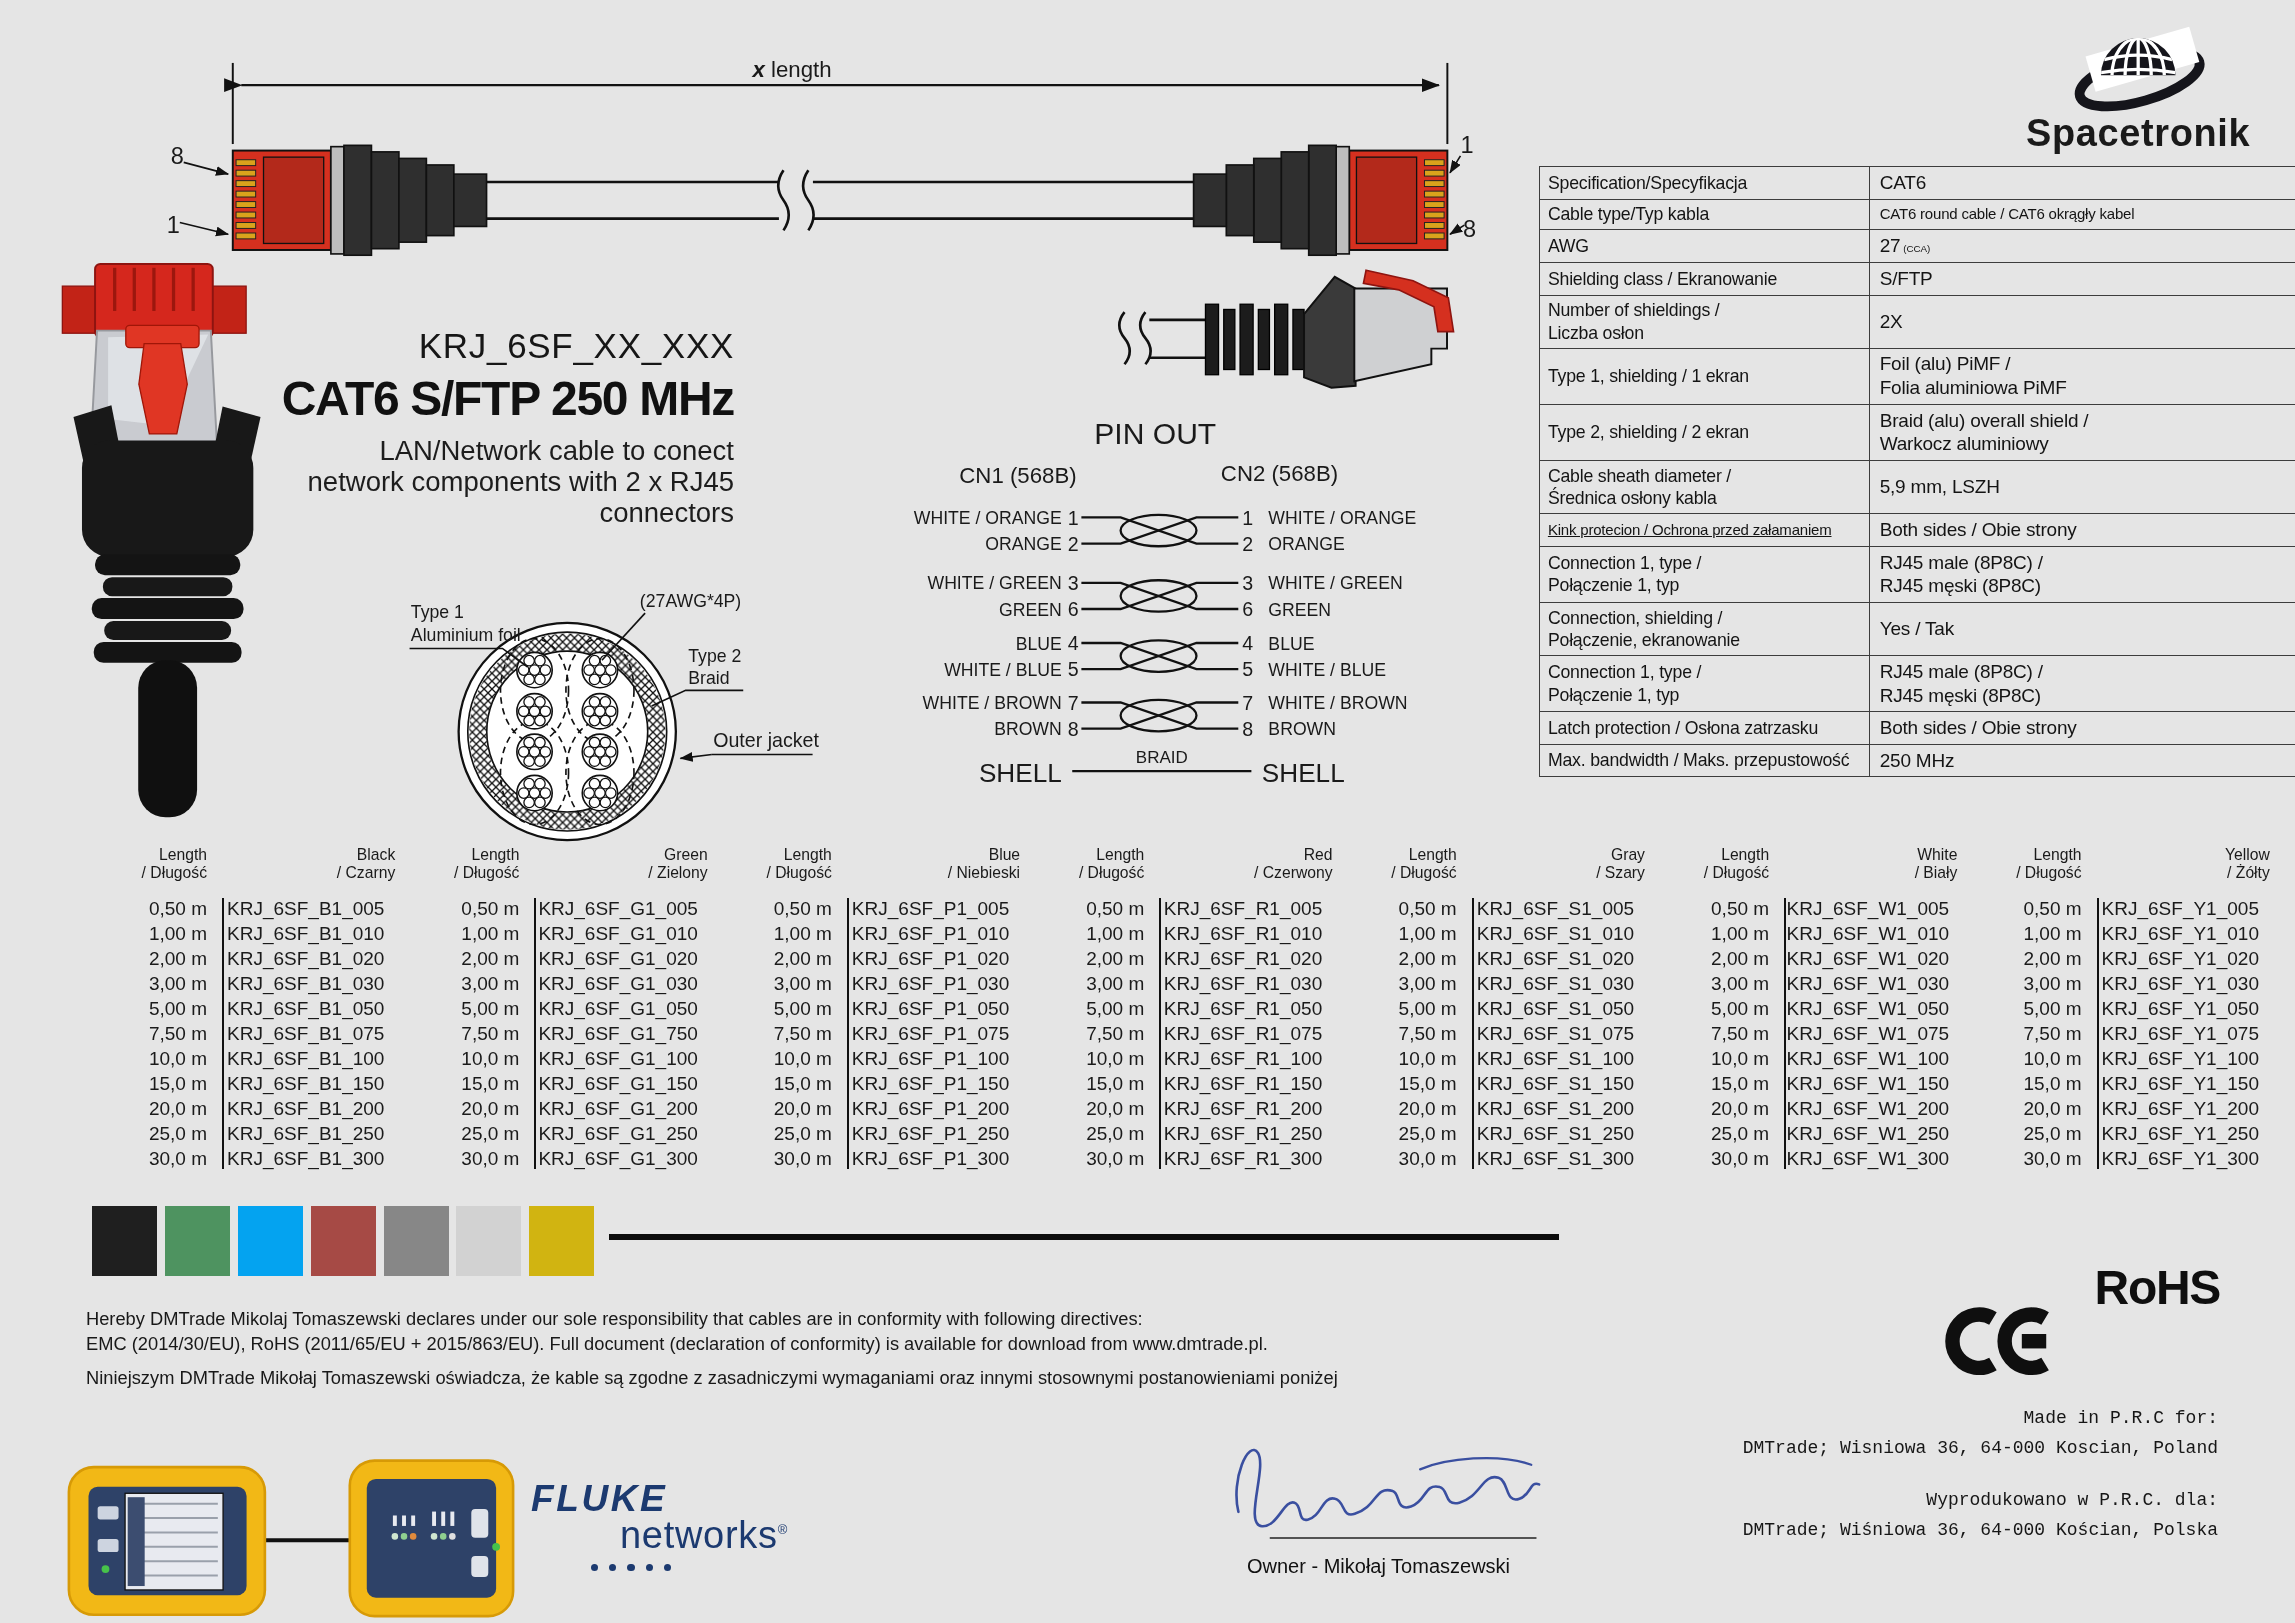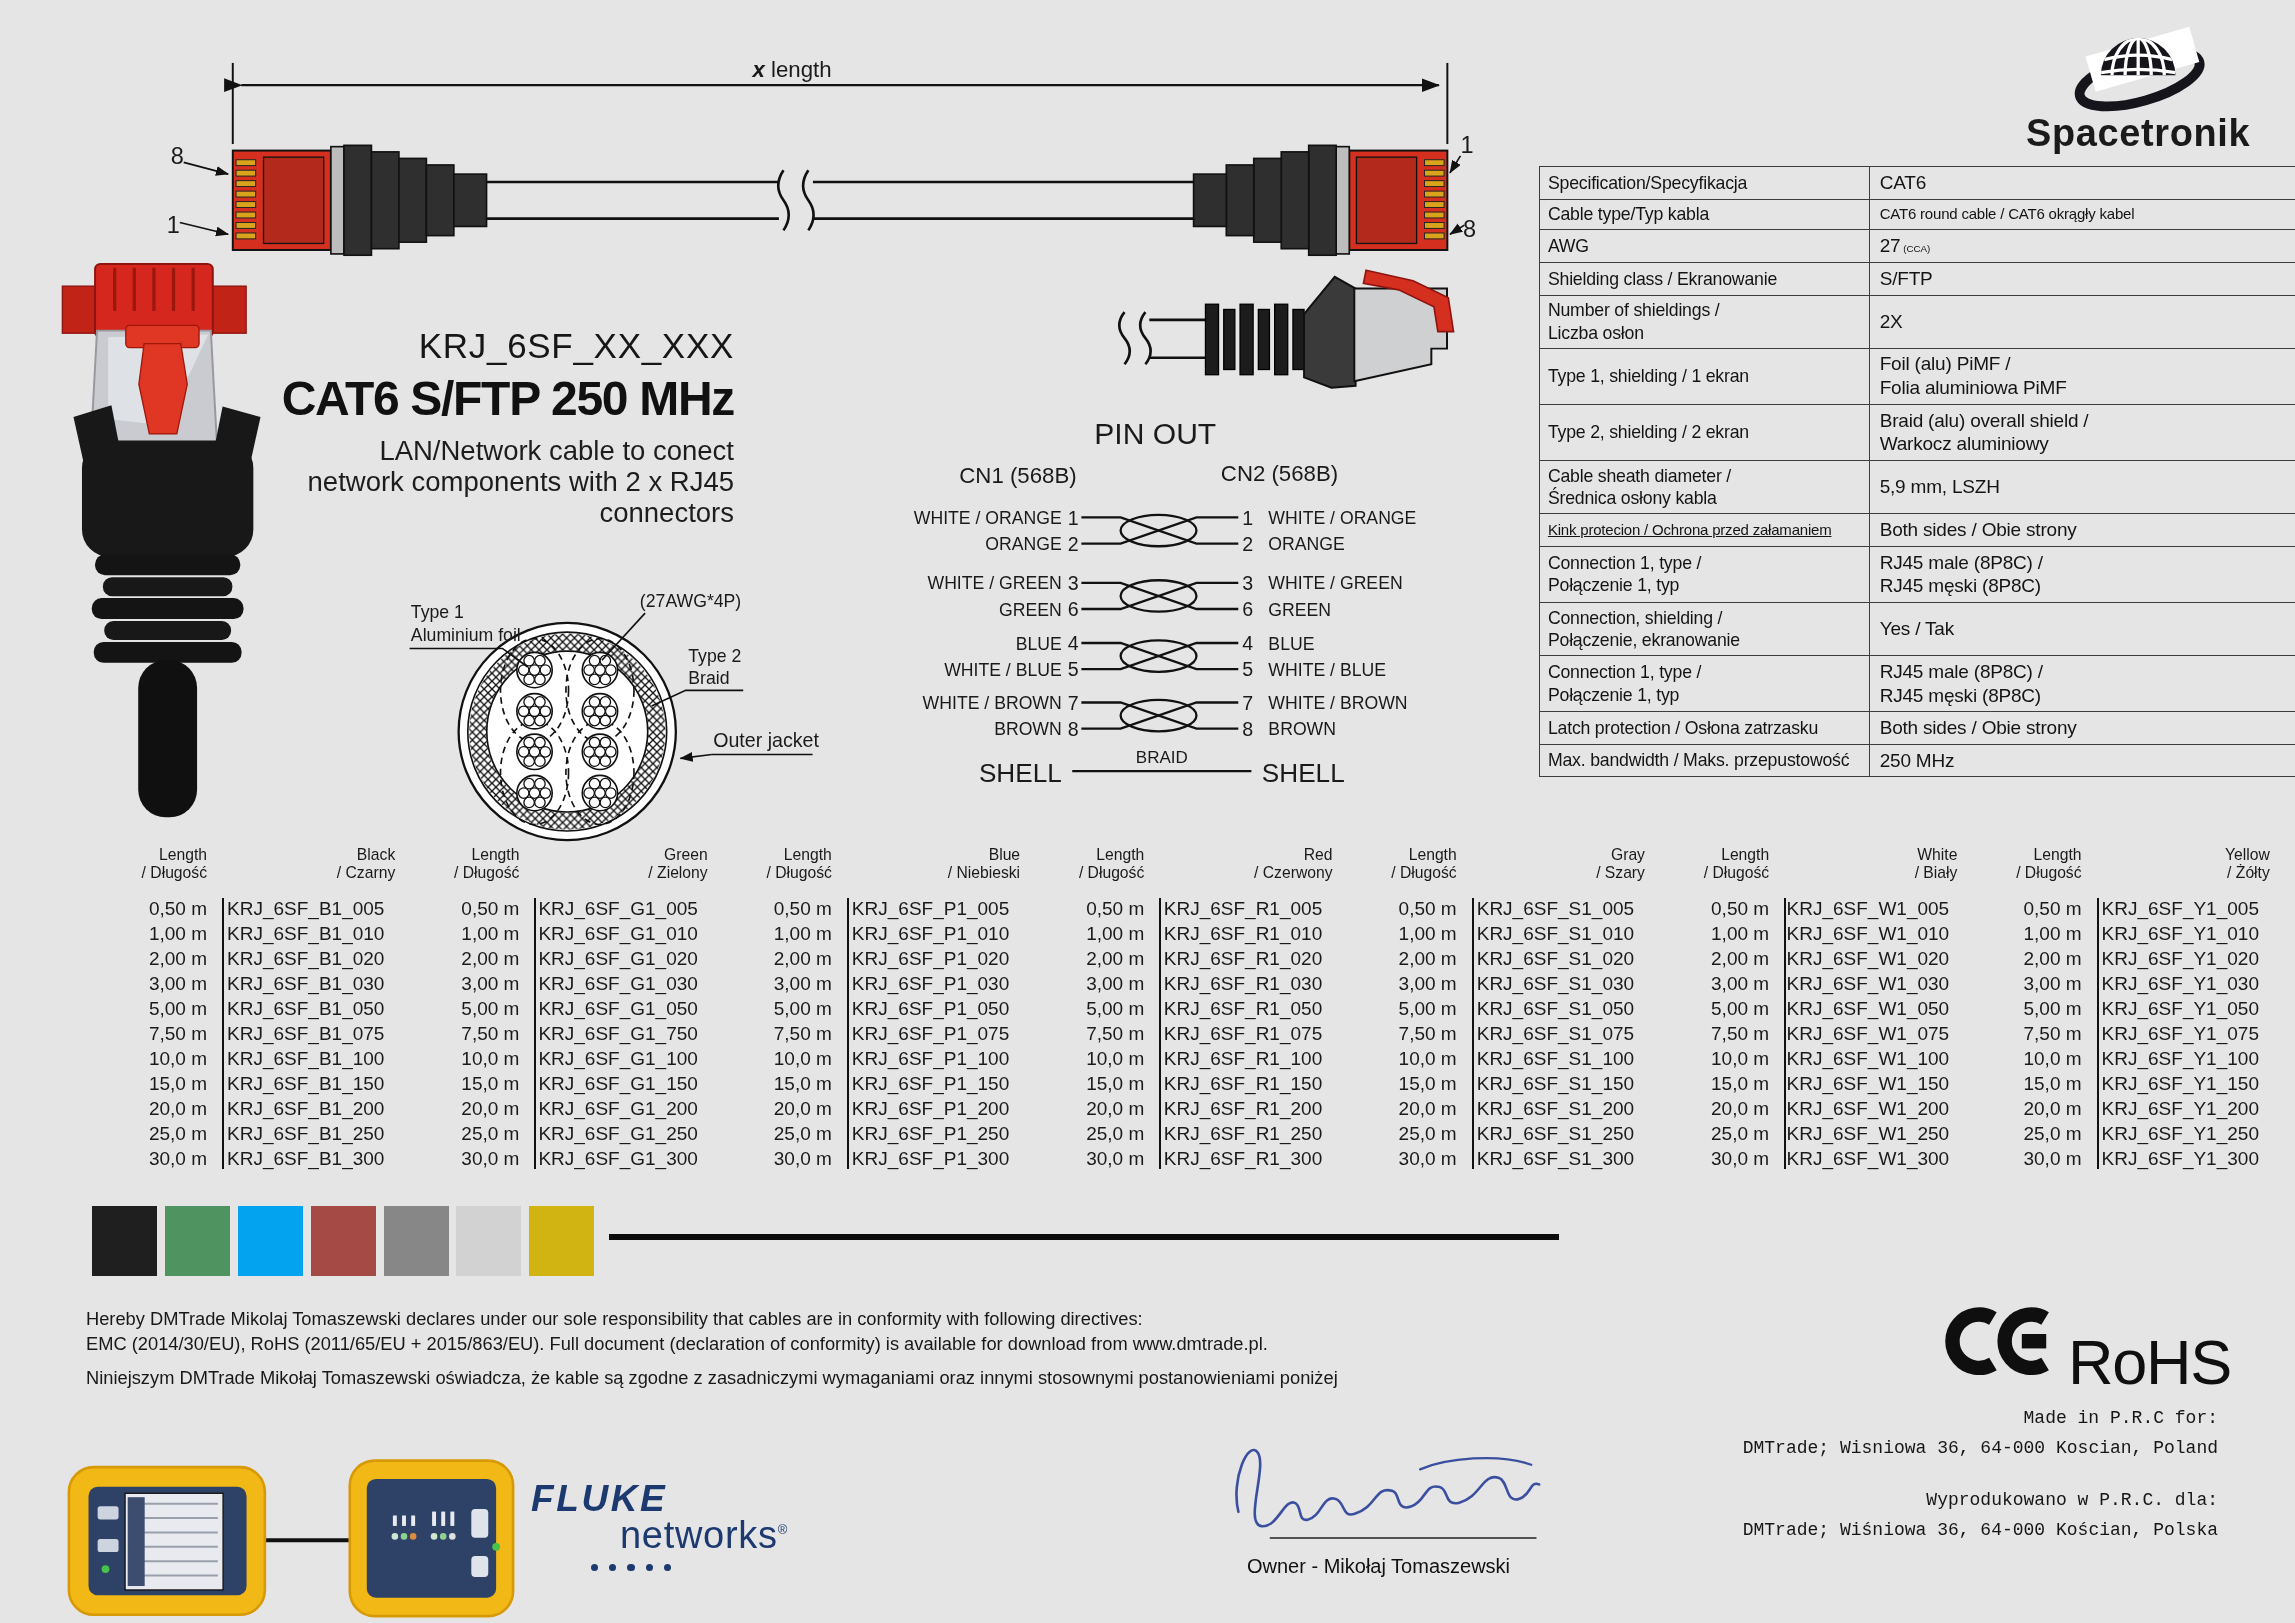--- a/index.html
+++ b/index.html
@@ -43,21 +43,21 @@
   #swatch-row{left:92px;top:1206px;display:flex;gap:7.9px;}
   .swatch{width:65px;height:70px;}
   #swatch-line{left:609px;top:1234px;width:950px;height:5.9px;background:#0c0c0c;}
 
   
   .decl{left:86px;font-size:18.3px;line-height:25px;color:#181818;}
   #decl-en{top:1306px;}
   #decl-pl{top:1365px;}
 
   
-  #rohs-text{left:2068px;top:1326px;width:152px;font-size:63px;font-weight:400;
+  #rohs-text{left:2068px;top:1260px;width:152px;font-size:48px;font-weight:700;
              letter-spacing:-1.3px;color:#0f0f0f;text-align:right;}
   .madein{right:77px;text-align:right;font-size:18px;line-height:30px;color:#161616;font-family:Liberation Mono, monospace;}
   #madein-en{top:1403px;}
   #madein-pl{top:1485px;}
 
   
   #owner-label{left:1247px;top:1555px;width:327px;font-size:20px;color:#111;}
 
   
   #fluke-logo{left:531px;top:1478px;width:275px;height:124px;color:#1c3a70;}

